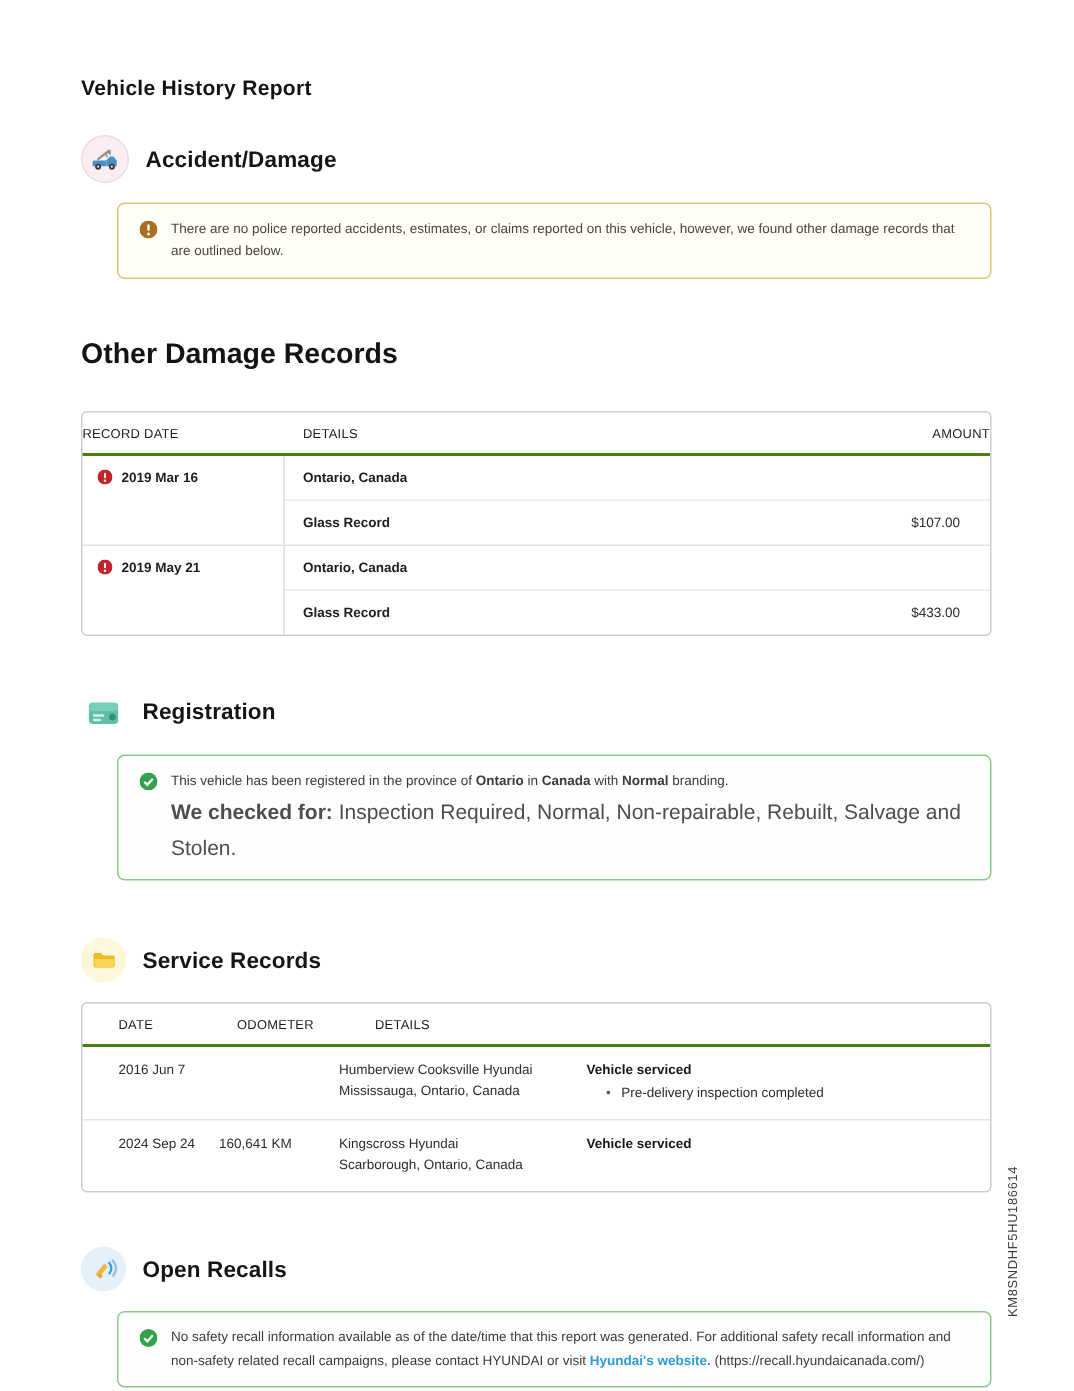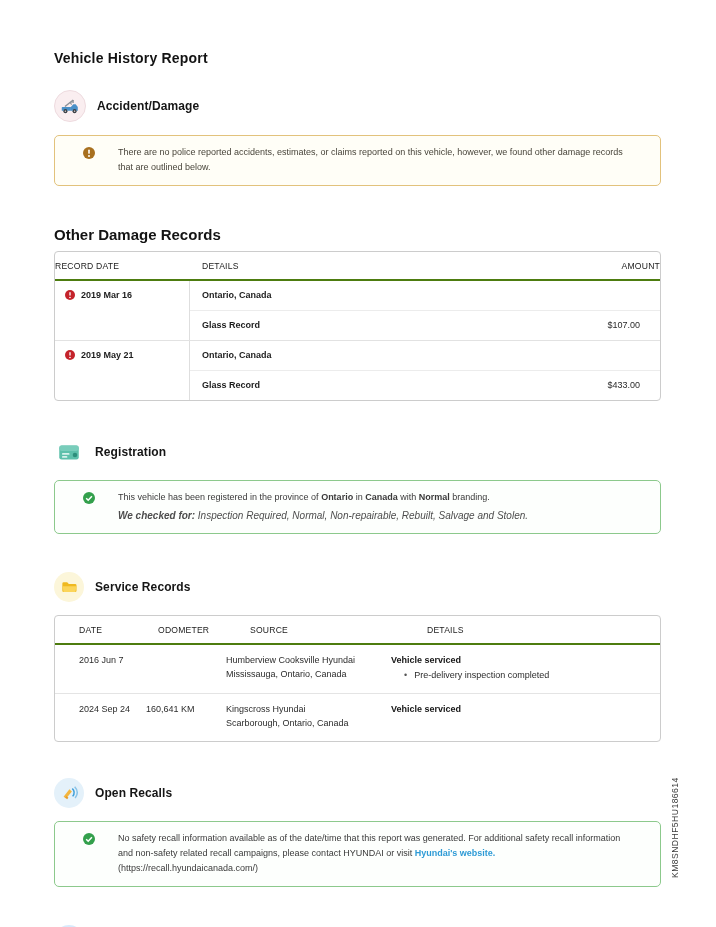--- a/index.html
+++ b/index.html
@@ -11,31 +11,31 @@
 
   h1.page-title{font-size:14px;font-weight:bold;color:#131313;margin:0 0 24px;letter-spacing:.2px;}
 
   .sec{display:flex;align-items:center;gap:11px;margin:0 0 13px;}
   .badge{width:30px;height:30px;border-radius:50%;display:flex;align-items:center;justify-content:center;flex:0 0 30px;}
   .badge.accident{background:#faeef0;border:1px solid #eedbdf;}
   .badge.registration{background:#ffffff;}
   .badge.service{background:#fcf6da;}
   .badge.recalls{background:#e4f1fa;}
   .badge.stolen{background:#d8eafc;}
-  .sec h2{font-size:12px;margin:0;color:#151515;font-weight:bold;letter-spacing:.1px;}
-
-  .notice{border-radius:5px;padding:9px 28px;display:flex;gap:23px;font-size:9px;line-height:1.7;}
+  .sec h2{font-size:15px;margin:0;color:#151515;font-weight:bold;letter-spacing:.1px;}
+
+  .notice{border-radius:5px;padding:9px 14px;display:flex;gap:9px;font-size:9px;line-height:1.7;margin-left:24px;}
   .notice .nicon{flex:0 0 12px;margin-top:2px;}
   .notice.warn{border:1px solid #e2c27c;background:#fffef7;color:#49453b;margin-bottom:40px;}
   .notice.ok{border:1px solid #8cc98c;background:#fdfffd;color:#3a3a3a;margin-bottom:38px;}
-  .notice .checked-line{font-style:italic;font-size:10px;color:#4d4d4d;margin-top:2px;}
+  .notice .checked-line{font-size:14px;color:#4d4d4d;margin-top:2px;}
   .notice .checked-line .lead{font-weight:bold;}
   .notice a.link{color:#2e9bd6;font-weight:bold;text-decoration:none;}
 
-  h2.plain{font-size:15px;margin:0 0 8px;color:#131313;font-weight:bold;}
+  h2.plain{font-size:19px;margin:0 0 26px;color:#131313;font-weight:bold;}
 
   .tbl{border:1px solid #cccccc;border-radius:4px;margin-bottom:36px;font-size:9px;background:#fff;}
   .thead{display:flex;border-bottom:2px solid #4d7c0f;font-weight:normal;font-size:8.6px;color:#1b1b1b;letter-spacing:.2px;gap:12px;}
   .thead>div{padding:9px 0 8px;}
 
   
   .th-date{width:135px;padding-left:24px;box-sizing:border-box;}
   .th-details{flex:1;padding-left:12px;}
   .th-amount{width:95px;text-align:right;padding-right:20px;box-sizing:border-box;}
   .group{display:flex;border-bottom:1px solid #e2e2e2;}
@@ -191,21 +191,20 @@
         <path d="M4.4 11.2 h16.8 l-1.6 6.8 H5.4 z" fill="#fbd55a"></path>
       </svg>
     </span>
     <h2>Service Records</h2>
   </div>
 
   <div class="tbl">
     <div class="thead sv-head">
       <div class="c-date">DATE</div>
       <div class="c-odo">ODOMETER</div>
-      <div class="c-src">SOURCE</div>
       <div class="c-det">DETAILS</div>
     </div>
 
     <div class="srow">
       <div class="c-date">2016 Jun 7</div>
       <div class="c-odo"></div>
       <div class="c-src">
         <div>Humberview Cooksville Hyundai</div>
         <div>Mississauga, Ontario, Canada</div>
       </div>

